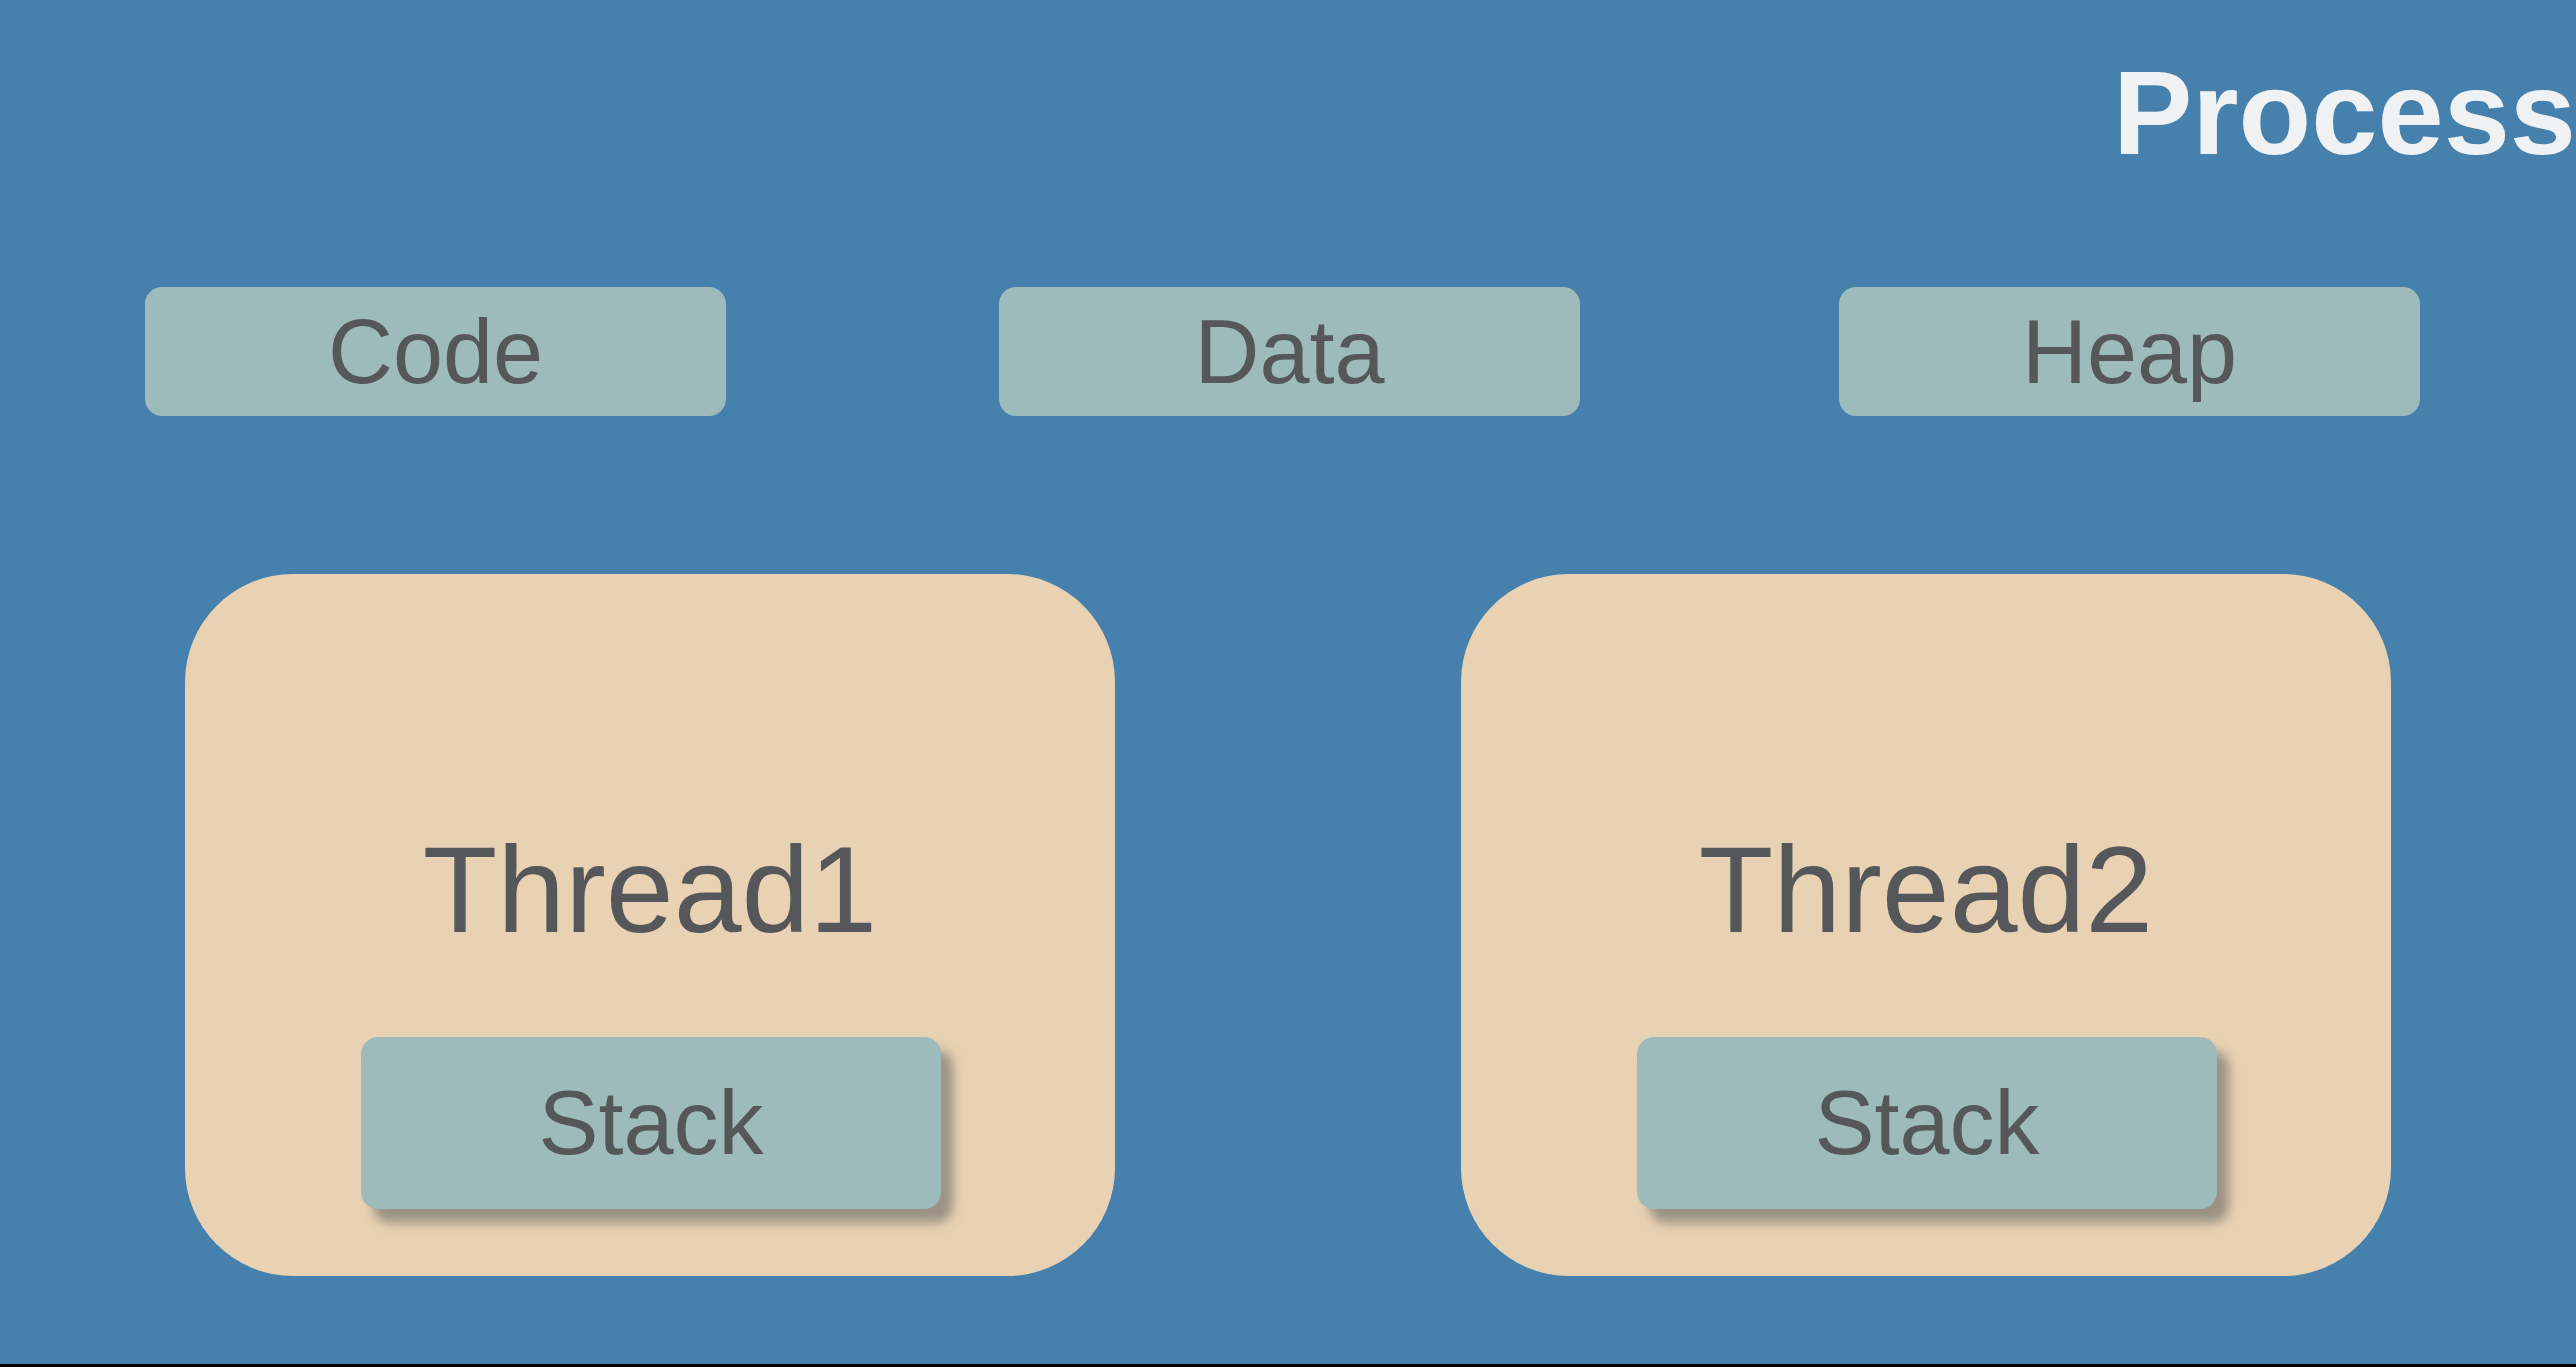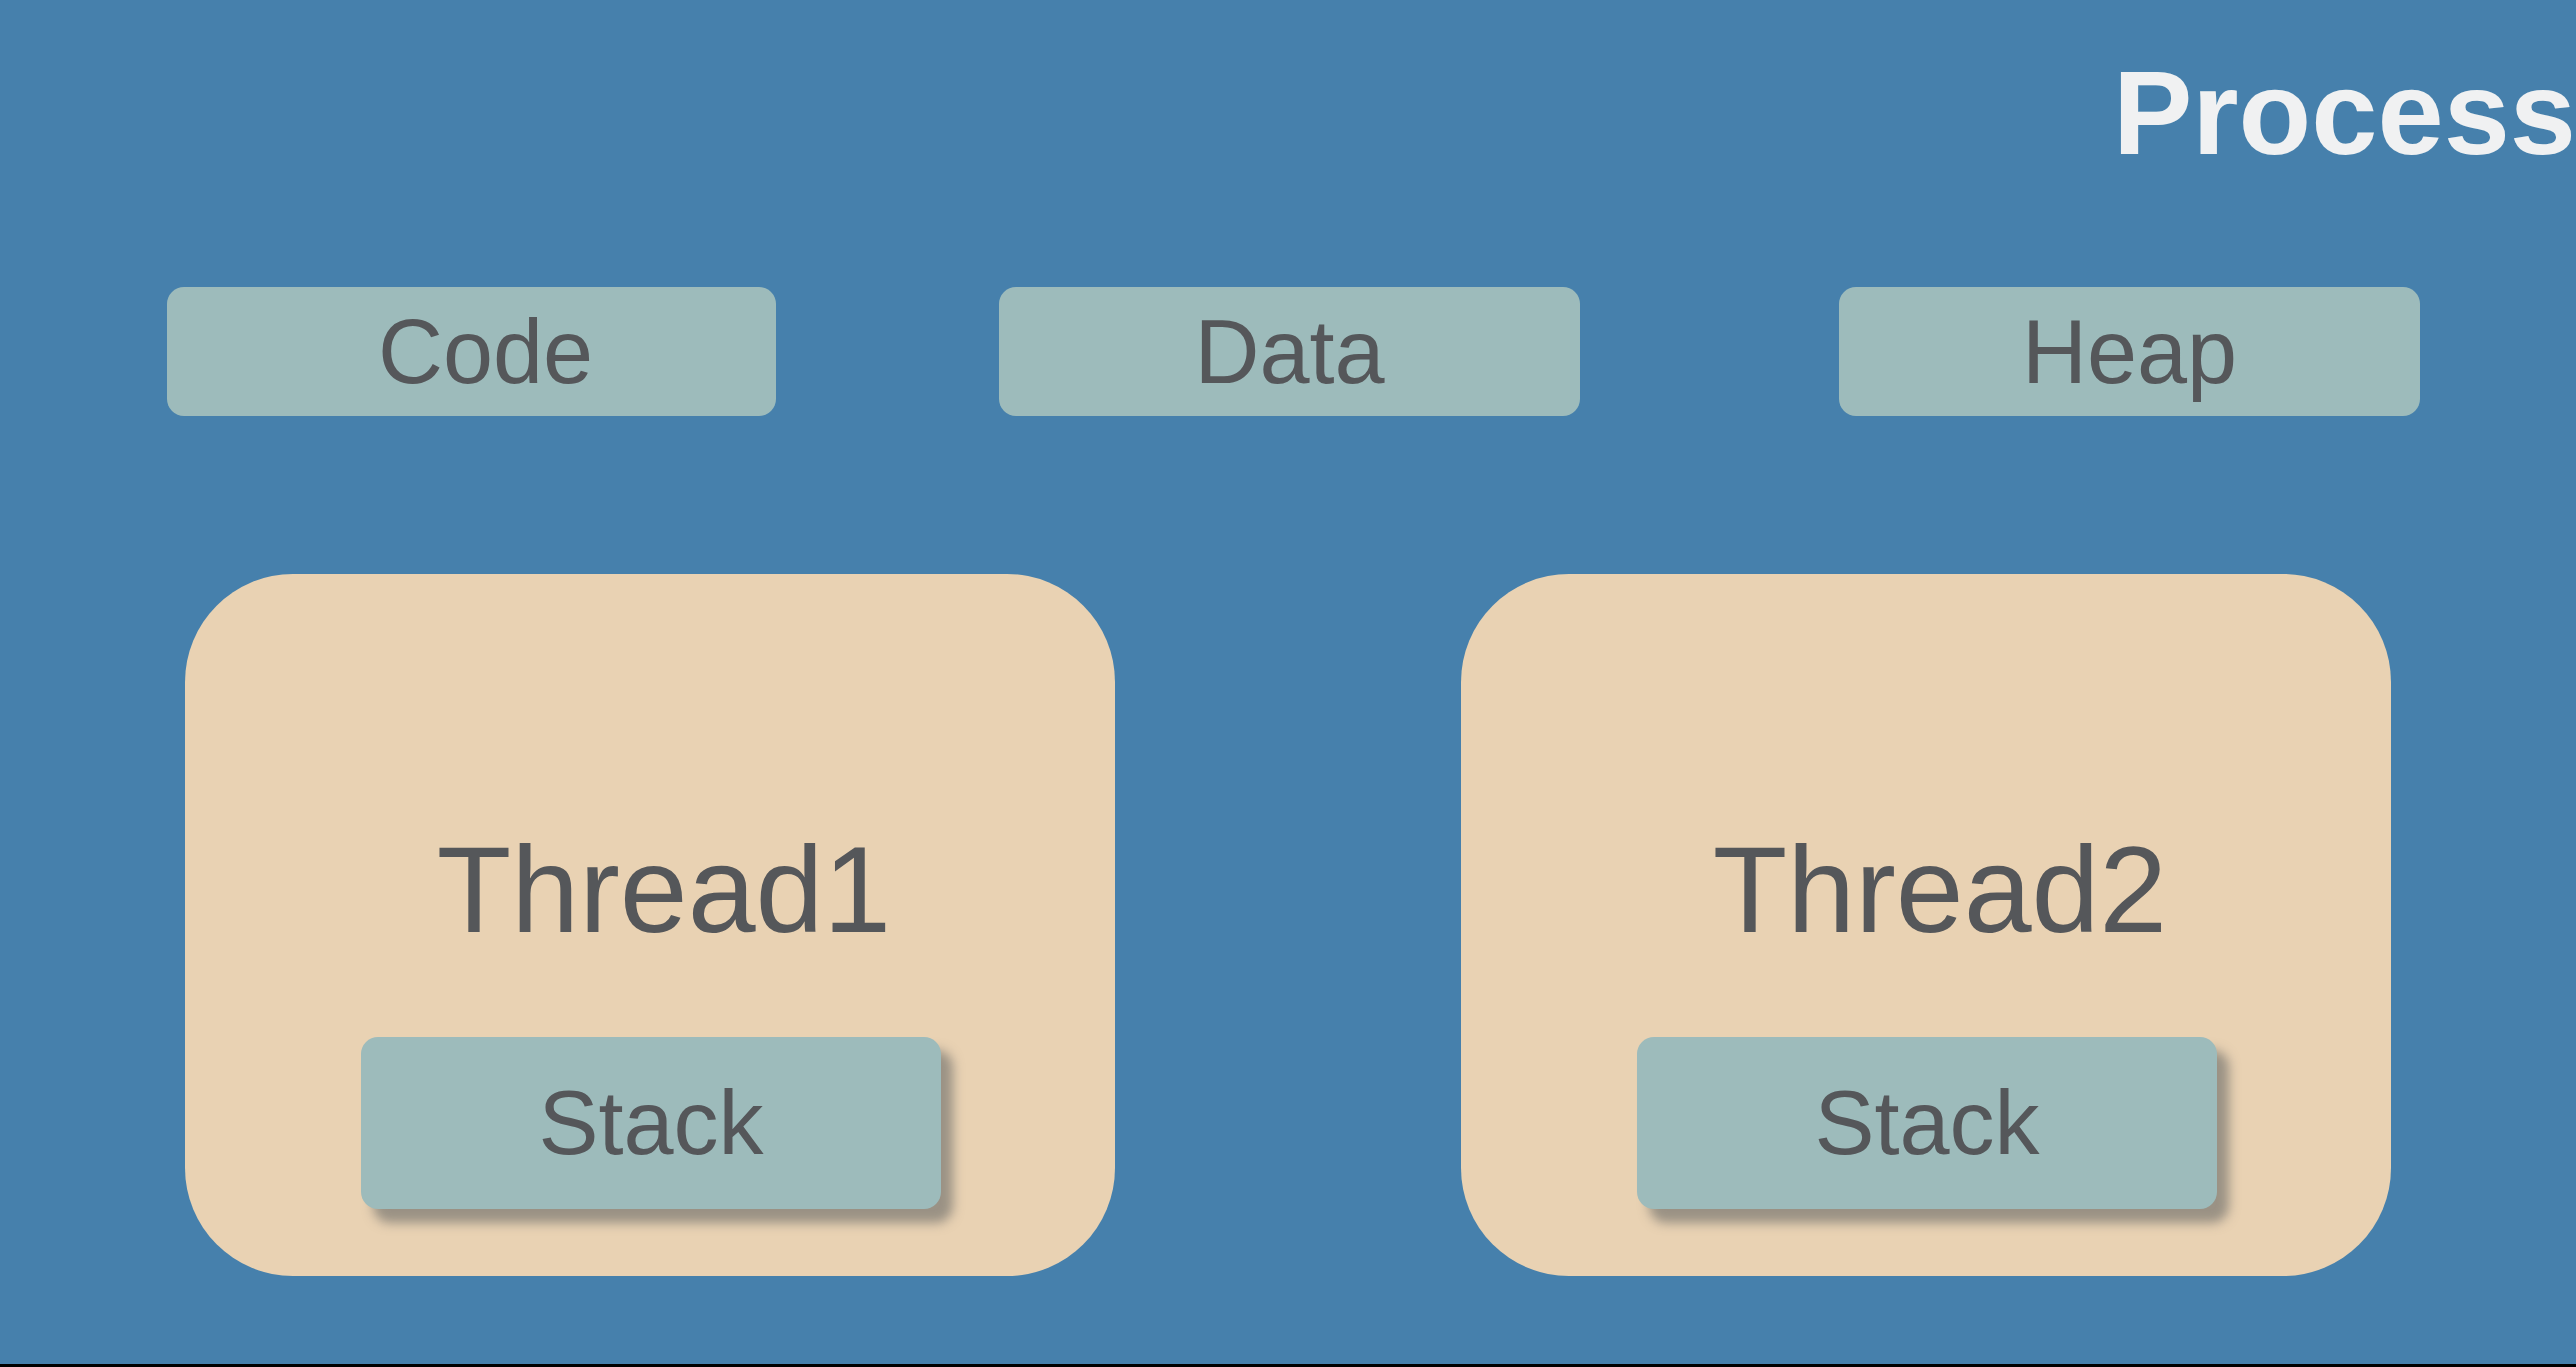--- a/index.html
+++ b/index.html
@@ -38,21 +38,21 @@
     border-radius: 17px;
     display: flex;
     align-items: center;
     justify-content: center;
   }
   .seg-label, .stack-label {
     font-size: 90px;
     line-height: 1;
     color: var(--label-text, #55575a);
   }
-  .seg-code { left: 167px; padding-left: 28px; }
+  .seg-code { left: 145px; }
   .seg-data { left: 999px; }
   .seg-heap { left: 1839px; }
 
   .thread {
     position: absolute;
     top: 574px;
     width: 930px;
     height: 702px;
     background: var(--thread-fill, #e9d2b3);
     border-radius: 108px;
@@ -62,21 +62,20 @@
 
   .thread-label {
     position: absolute;
     top: 255px;
     left: 0;
     width: 100%;
     text-align: center;
     font-size: 122px;
     line-height: 1;
     color: var(--label-text, #55575a);
-    padding-left: 14px;
   }
   .stack {
     position: absolute;
     left: 176px;
     top: 463px;
     width: 580px;
     height: 172px;
     background: var(--segment-fill, #9dbbbb);
     border-radius: 17px;
     display: flex;

